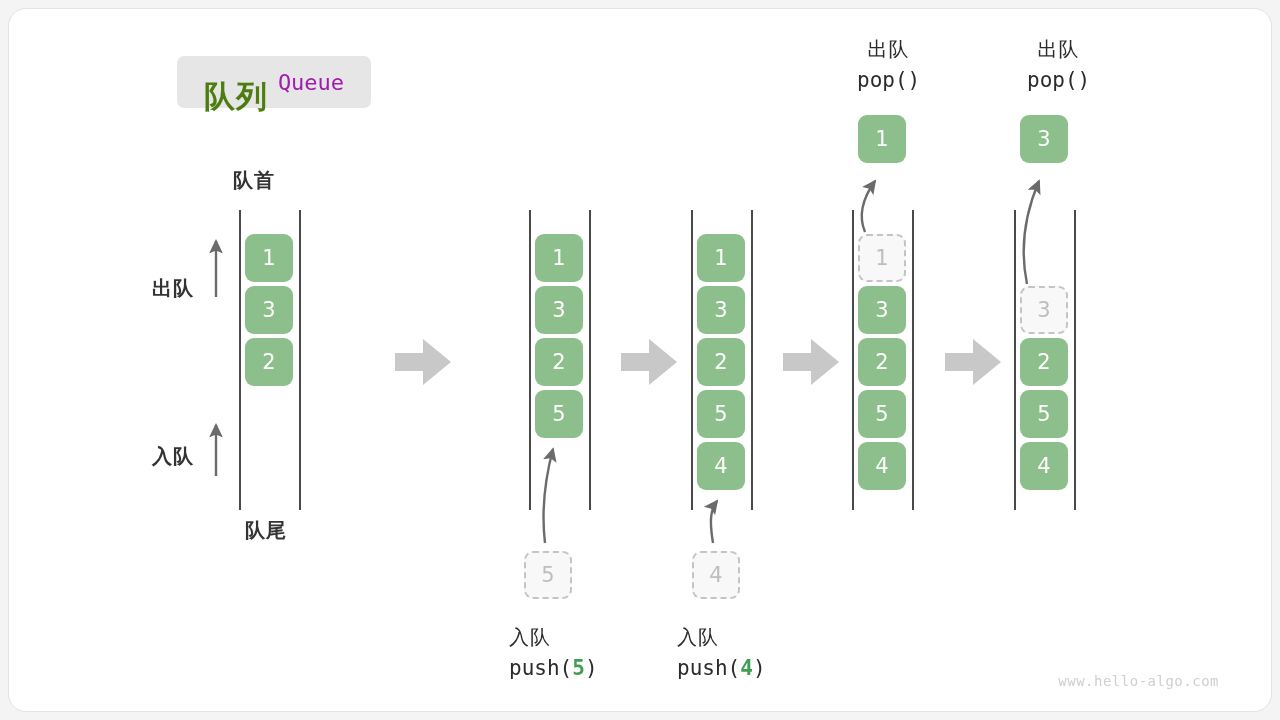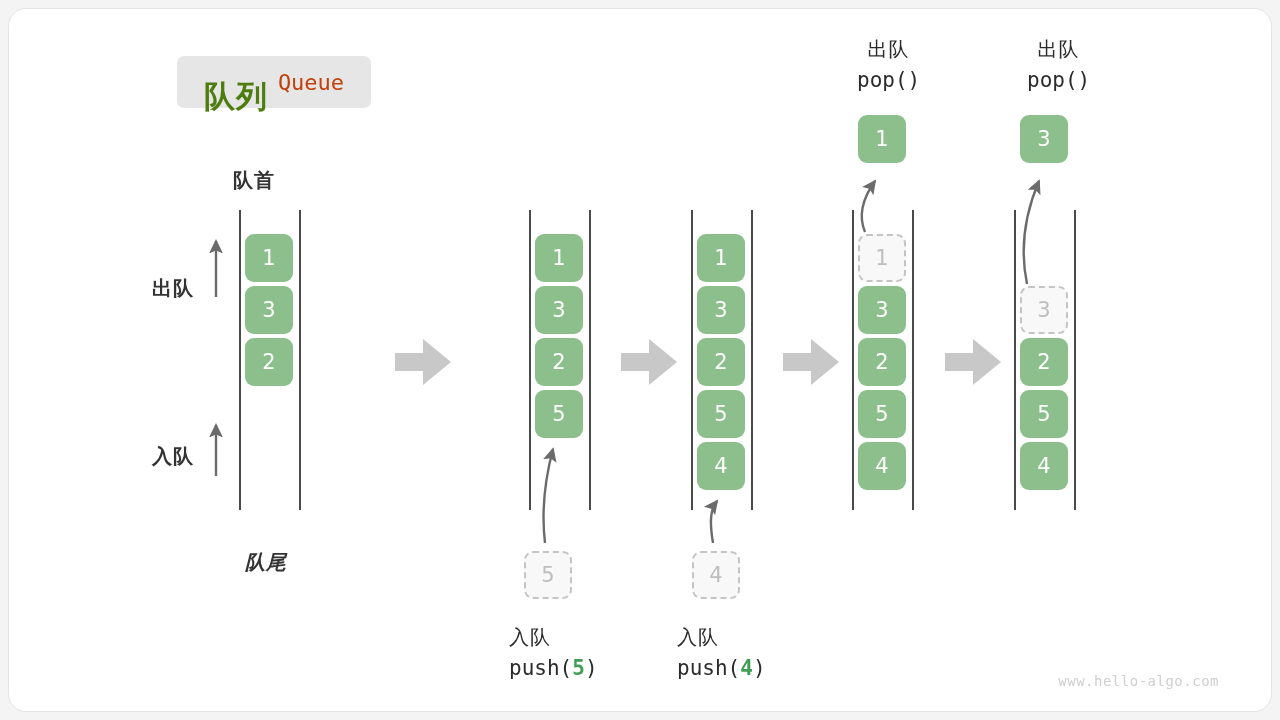--- a/index.html
+++ b/index.html
@@ -49,21 +49,21 @@
   .title-cn {
     font-size: 31px;
     font-weight: bold;
     color: #4d7c0f;
     letter-spacing: 1px;
     margin-top: 30px;
   }
   .title-en {
     font-family: "DejaVu Sans Mono", "Liberation Mono", monospace;
     font-size: 22px;
-    color: #c2410c;
+    color: #a21caf;
   }
 
   
   .cn-bold {
     position: absolute;
     font-size: 20px;
     font-weight: bold;
     color: #333333;
     white-space: nowrap;
     letter-spacing: 1px;
@@ -144,21 +144,21 @@
 
 <div id="canvas">
   <div class="card">
 
     <div class="title-badge">
       <span class="title-cn">队列</span>
       <span class="title-en">Queue</span>
     </div>
 
     <div class="cn-bold" style="left:224px; top:158px;">队首</div>
-    <div class="cn-bold" style="left:236px; top:540px;font-style:italic;">队尾</div>
+    <div class="cn-bold" style="left:236px; top:508px;">队尾</div>
     <div class="cn-bold" style="left:143px; top:266px;">出队</div>
     <div class="cn-bold" style="left:143px; top:434px;">入队</div>
 
     <div class="rail" style="left:230px; top:201px; height:300px;"></div>
     <div class="rail" style="left:290px; top:201px; height:300px;"></div>
     <div class="box filled" style="left:236px; top:225px;">1</div>
     <div class="box filled" style="left:236px; top:277px;">3</div>
     <div class="box filled" style="left:236px; top:329px;">2</div>
 
     <div class="rail" style="left:520px; top:201px; height:300px;"></div>

